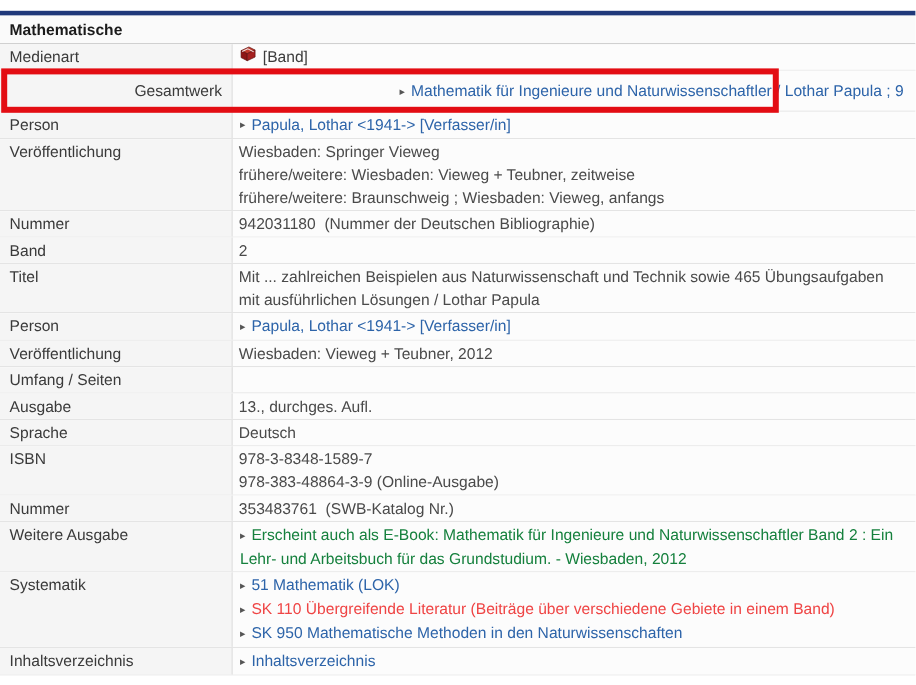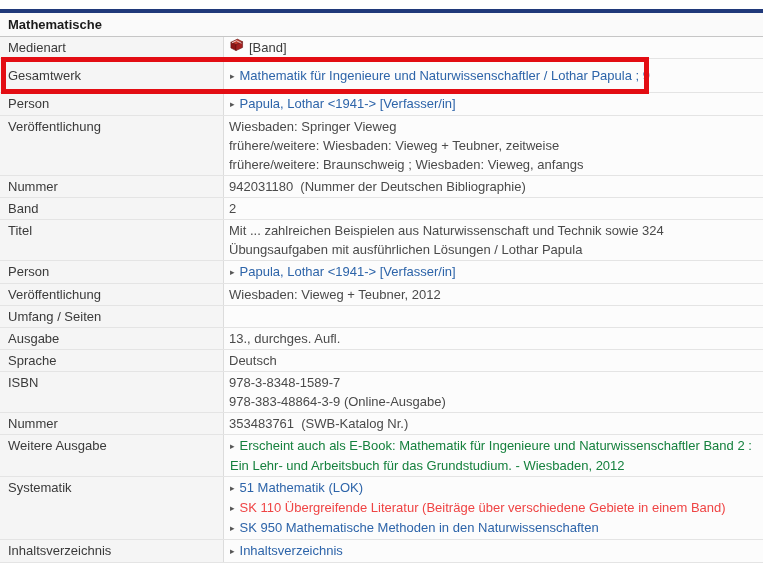--- a/index.html
+++ b/index.html
@@ -19,21 +19,21 @@
     background: #fafafa;
     border-bottom: 1px solid #c6c6c6;
     padding: 3px 8px;
     line-height: 17px;
     font-weight: bold;
     color: #1b1b1b;
   }
 
   .row { display: flex; border-bottom: 1px solid #e4e4e4; background: #fcfcfc; }
   .row .label {
-    width: 224px;
+    width: 194px;
     flex: none;
     box-sizing: border-box;
     background: #f5f5f5;
     border-right: 1px solid #dcdcdc;
     padding: 1px 8px;
     line-height: 19px;
     color: #3a3a3a;
   }
   .row .value {
     flex: 1;
@@ -49,21 +49,21 @@
     font-size: 9px;
     color: #555;
     vertical-align: 1px;
     margin-right: 5px;
   }
   a.link { text-decoration: none; cursor: pointer; }
 
   .media-line { display: flex; align-items: center; gap: 5px; line-height: 19px; }
   .book-icon { width: 15px; height: 14px; flex: none; display: inline-block; }
 
-  .row.highlighted { position: relative; }
+  .row.highlighted { position: relative; text-align: right; }
   .row.highlighted .label,
   .row.highlighted .value { padding-top: 7px; padding-bottom: 6px; }
   .hl-box {
     position: absolute;
     left: 1px;
     top: -2px;
     bottom: -2px;
     width: 648px;
     box-sizing: border-box;
     border-style: solid;
@@ -126,21 +126,21 @@
         </div>
         <div class="row">
           <div class="label">Band</div>
           <div class="value">
             <div class="line">2</div>
           </div>
         </div>
         <div class="row">
           <div class="label">Titel</div>
           <div class="value">
-            <div class="line">Mit ... zahlreichen Beispielen aus Naturwissenschaft und Technik sowie 324 Übungsaufgaben mit ausführlichen Lösungen / Lothar Papula</div>
+            <div class="line">Mit ... zahlreichen Beispielen aus Naturwissenschaft und Technik sowie 465 Übungsaufgaben mit ausführlichen Lösungen / Lothar Papula</div>
           </div>
         </div>
         <div class="row">
           <div class="label">Person</div>
           <div class="value">
             <div class="line with-bullet"><span class="tri">▸</span><a class="link" style="color: rgb(45, 100, 169);">Papula, Lothar &lt;1941-&gt; [Verfasser/in]</a></div>
           </div>
         </div>
         <div class="row">
           <div class="label">Veröffentlichung</div>

